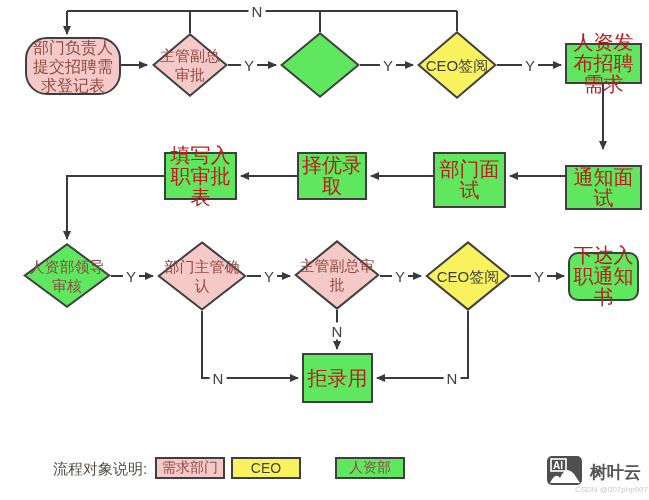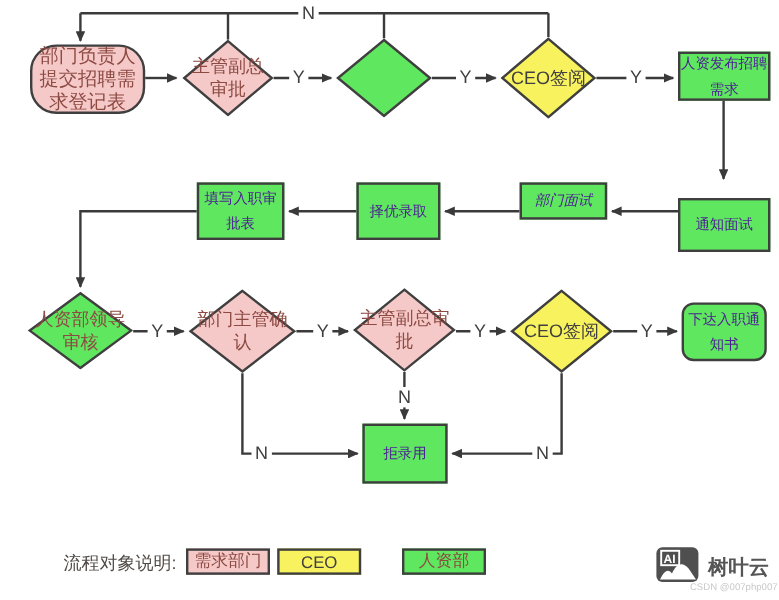--- a/index.html
+++ b/index.html
@@ -3,22 +3,22 @@
 <meta charset="utf-8">
 <style>
   html,body{margin:0;padding:0;background:#fff;}
   #stage{position:relative;width:649px;height:500px;background:#ffffff;overflow:hidden;
          font-family:"Liberation Sans","DejaVu Sans",sans-serif;}
   #edge-layer{position:absolute;left:0;top:0;width:649px;height:500px;}
   .edge{stroke:#3a3a3a;stroke-width:2;fill:none;}
 
   .node{position:absolute;display:flex;align-items:center;justify-content:center;
         text-align:center;box-sizing:border-box;}
-  .rect{border:2px solid #3f3f3f;background:#5FE75F;color:#4c1d95;
-        font-size:12px;line-height:21px;text-align:center;}
+  .rect{border:2px solid #3f3f3f;background:#5FE75F;color:#b91c1c;
+        font-size:20px;line-height:21px;text-align:center;}
   .rounded{border:2px solid #3f3f3f;background:#F6C9C9;color:#8C4A42;
         border-radius:22px;font-size:16px;line-height:19px;}
   .diamond{background:transparent;}
   .diamond svg{position:absolute;left:0;top:0;width:100%;height:100%;}
   .diamond .lbl{position:relative;z-index:2;font-size:15px;line-height:19px;}
   .fill-pink polygon{fill:#F6C9C9;}
   .fill-green polygon{fill:#5FE75F;}
   .fill-yellow polygon{fill:#F8F25E;}
   .diamond polygon{stroke:#3f3f3f;stroke-width:2;vector-effect:non-scaling-stroke;}
   .txt-red{color:#8C4A42;}
@@ -104,21 +104,21 @@
     <svg viewBox="0 0 100 100" preserveAspectRatio="none" class="fill-yellow">
         <polygon points="50,2 98,50 50,98 2,50"></polygon>
       </svg>
     <span class="lbl txt-dark" style="white-space:nowrap;">CEO签阅</span>
   </div>
 
   <div class="node rect" style="left:565px;top:43px;width:77px;height:41px;">人资发布招聘需求</div>
 
   <div class="node rect" style="left:565px;top:153px;width:77px;height:45px;margin-top:12px;">通知面试</div>
 
-  <div class="node rect" style="left:433px;top:152px;width:73px;height:31px;font-style:italic;">部门面试</div>
+  <div class="node rect" style="left:433px;top:152px;width:73px;height:56px;">部门面试</div>
 
   <div class="node rect" style="left:297px;top:152px;width:70px;height:48px;">择优录取</div>
 
   <div class="node rect" style="left:164px;top:152px;width:73px;height:48px;">填写入职审批表</div>
 
   <div class="node diamond" style="left:23px;top:243px;width:88px;height:65px;">
     <svg viewBox="0 0 100 100" preserveAspectRatio="none" class="fill-green">
         <polygon points="50,2 98,50 50,98 2,50"></polygon>
       </svg>
     <span class="lbl txt-red" style="width:78px;">人资部领导审核</span>

